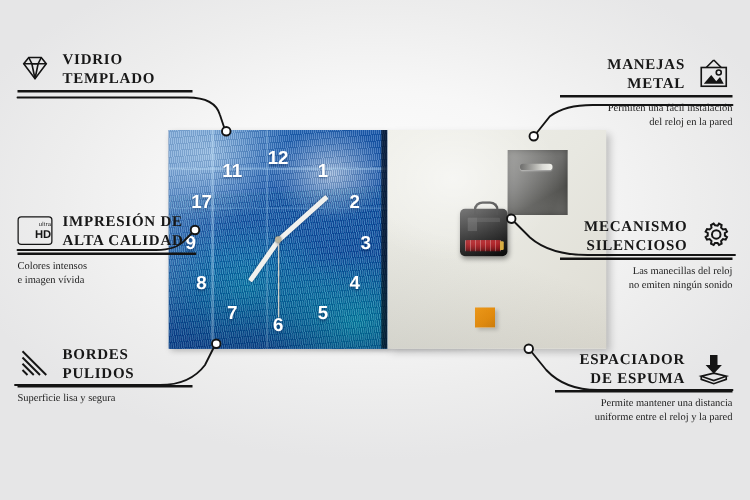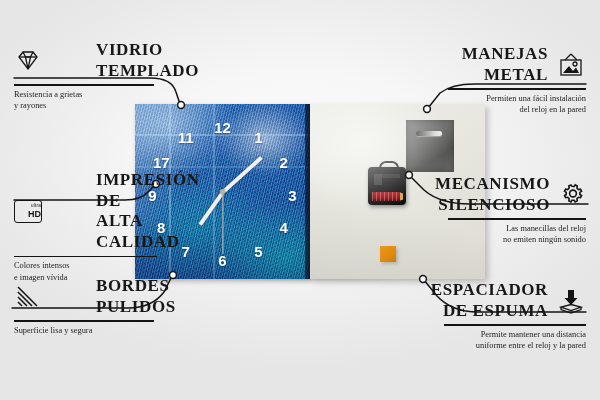--- a/index.html
+++ b/index.html
@@ -202,27 +202,26 @@
   .callout { position: absolute; }
   .callout .head {
     display: flex;
     align-items: center;
     gap: 8px;
   }
   .callout.right .head { justify-content: flex-end; }
   .ctitle {
     font-family: "Liberation Serif", serif;
     font-weight: bold;
-    font-size: 17px;
+    font-size: 12px;
     line-height: 1.22;
     letter-spacing: 0.6px;
     color: #171717;
     text-transform: uppercase;
     white-space: pre-line;
-    margin-left: 46px;
   }
   .callout.left .ctitle { text-align: left; }
   .callout.right .ctitle { text-align: right; font-family: Liberation Serif, serif; }
   .rule {
     height: 1.4px;
     background: #141414;
     margin: 3px 0 3px 0;
   }
   .cbody {
     font-family: "Liberation Serif", serif;
@@ -335,22 +334,20 @@
           <path d="M5,8 L23,8"></path>
           <path d="M9,3 L11.5,8 L14,20"></path>
           <path d="M19,3 L16.5,8 L14,20"></path>
           <path d="M11.5,8 L16.5,8"></path>
         </g>
       </svg>
       <div class="ctitle">VIDRIO
 TEMPLADO</div>
     </div>
     <div class="rule"></div>
-    <div class="cbody">Resistencia a grietas
-y rayones</div>
   </div>
 
   <div class="callout left" style="left:14px; top:170px; width:143px;">
     <div class="head">
       <div class="hdbadge icon">
         <span class="u">ultra</span>
         <span class="h">HD</span>
       </div>
       <div class="ctitle">IMPRESIÓN DE
 ALTA CALIDAD</div>

